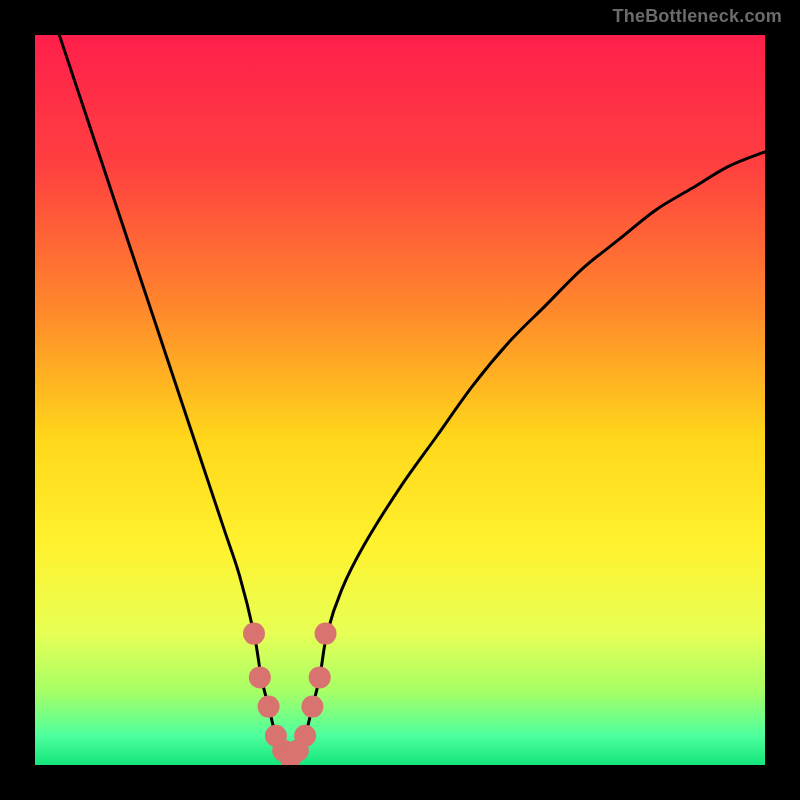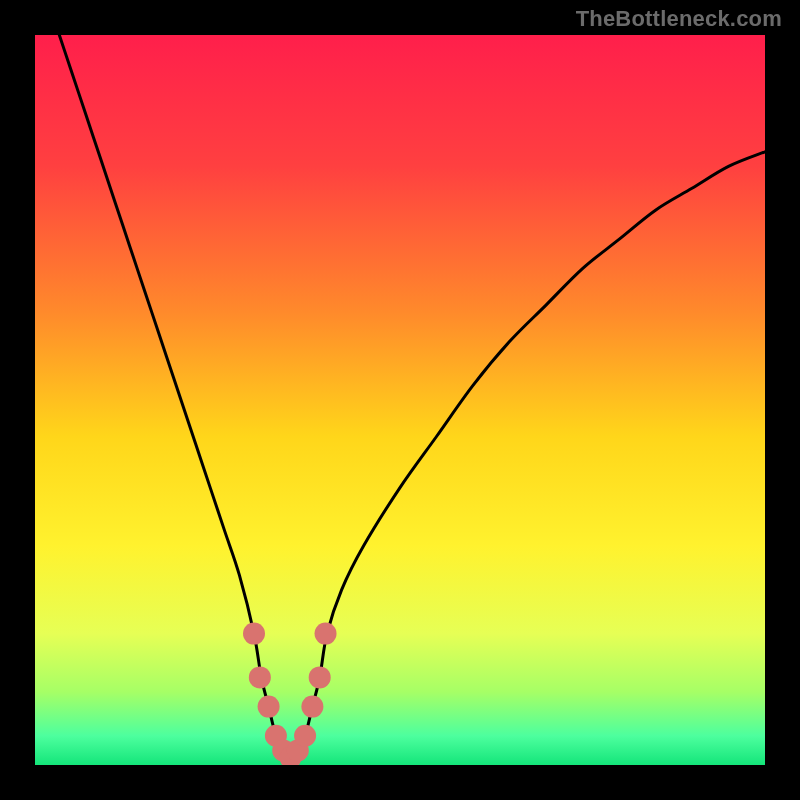--- a/index.html
+++ b/index.html
@@ -16,21 +16,21 @@
     top: 35px;
     width: 730px;
     height: 730px;
     overflow: hidden;
   }
   .branding {
     position: absolute;
     top: 6px;
     right: 18px;
     font-family: Arial, Helvetica, sans-serif;
-    font-size: 22px;
+    font-size: 18px;
     font-weight: 600;
     color: #6b6b6b;
     letter-spacing: 0.2px;
     user-select: none;
   }
   .gradient-bg {
     position: absolute;
     inset: 0;
   }
   svg.curve {

